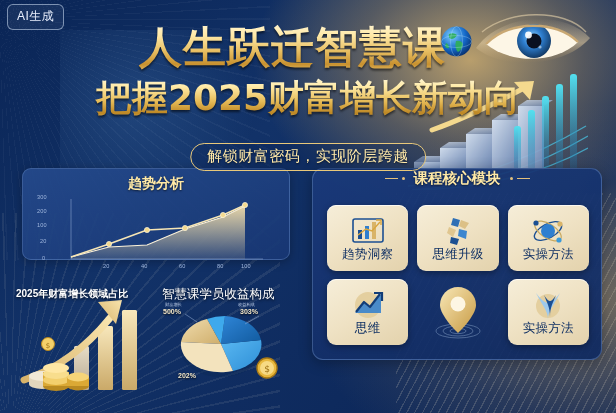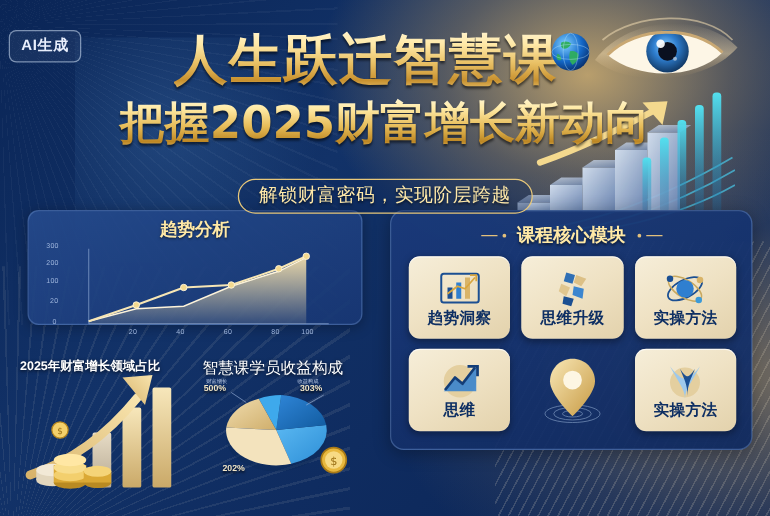--- a/index.html
+++ b/index.html
@@ -41,25 +41,25 @@
     pointer-events:none;
   }
   .glowdot {
     position:absolute; left:60px; top:30px; width:240px; height:180px;
     background:radial-gradient(circle at 30% 40%, rgba(120,190,255,.17), rgba(0,0,0,0) 62%);
     pointer-events:none;
   }
 
   
   .ai-badge {
-    position:absolute; left:7px; top:24px;
+    position:absolute; left:7px; top:4px;
     padding:3px 9px 4px;
     border:1px solid rgba(210,225,245,.55);
     border-radius:6px;
-    color:#e8eefc; font-size:12px; font-weight:700;
+    color:#e8eefc; font-size:12px; font-weight:400;
     letter-spacing:.5px;
     background:rgba(255,255,255,.05);
     z-index:30;
   }
 
   
   .eye-wrap { position:absolute; right:24px; top:8px; width:120px; height:62px; z-index:4; }
 
   
   .stairs { position:absolute; right:46px; top:78px; width:160px; height:92px; z-index:3; }
@@ -147,42 +147,42 @@
   
   .panel {
     position:absolute; left:312px; top:168px; width:290px; height:192px;
     background:linear-gradient(160deg,rgba(26,58,122,.94),rgba(16,42,96,.94));
     border:1px solid rgba(150,185,240,.3);
     border-radius:11px; z-index:10;
     box-shadow:0 3px 14px rgba(0,0,0,.3);
   }
   .panel-title {
     display:flex; align-items:center; justify-content:center; gap:9px;
-    margin-top:10px;
+    margin-top:0;
     font-size:14.5px; font-weight:900; color:#ffe9a6;
     text-shadow:0 1px 2px rgba(0,0,0,.55);
   }
   .dashdot { display:flex; align-items:center; gap:4px; }
   .dashdot i { display:block; width:13px; height:1.6px; background:#e3c07c; }
   .dashdot b { display:block; width:3px; height:3px; border-radius:50%; background:#e3c07c; }
   .grid {
     position:absolute; left:14px; top:36px; width:262px;
     display:grid; grid-template-columns:repeat(3,1fr); gap:8px 9px;
   }
   .mod {
     height:66px; border-radius:9px;
     background:linear-gradient(150deg,#f6eed9 0%,#efe2c4 48%,#e3d2ac 100%);
     box-shadow:0 2px 6px rgba(0,0,0,.35), inset 0 1px 0 rgba(255,255,255,.7);
     display:flex; flex-direction:column; align-items:center; justify-content:center;
     gap:1px; position:relative;
   }
   .mod.ghost { background:none; box-shadow:none; }
   .mod-ico { width:36px; height:32px; }
   .mod-label {
-    font-size:12.5px; font-weight:700; color:#0e2f63;
+    font-size:12.5px; font-weight:400; color:#0e2f63;
     letter-spacing:.3px; line-height:1;
   }
   .pin-wrap { display:flex; align-items:center; justify-content:center; width:100%; height:100%; }
 
   
   .cta {
     position:absolute; left:388px; top:360px; z-index:20;
     padding:5px 18px 6px;
     border-radius:15px;
     background:linear-gradient(180deg,#f0473a 0%,#d4231c 55%,#b3150f 100%);

